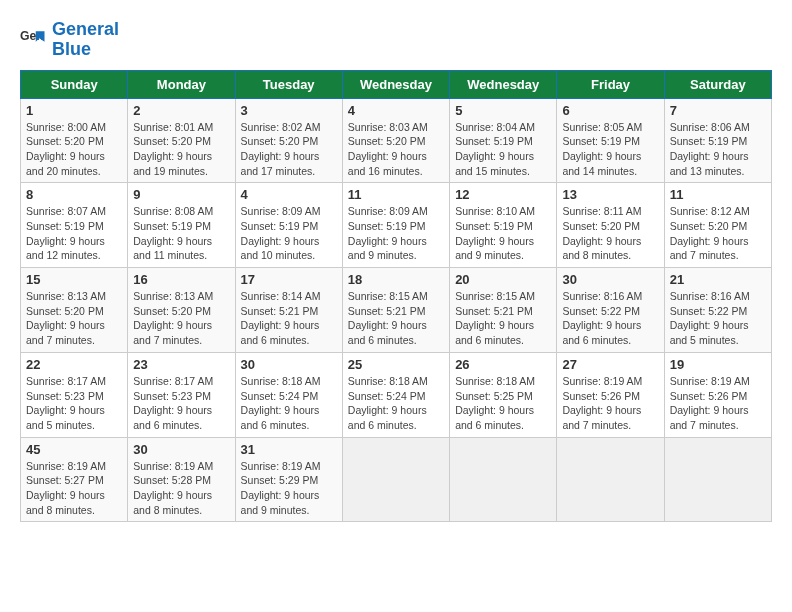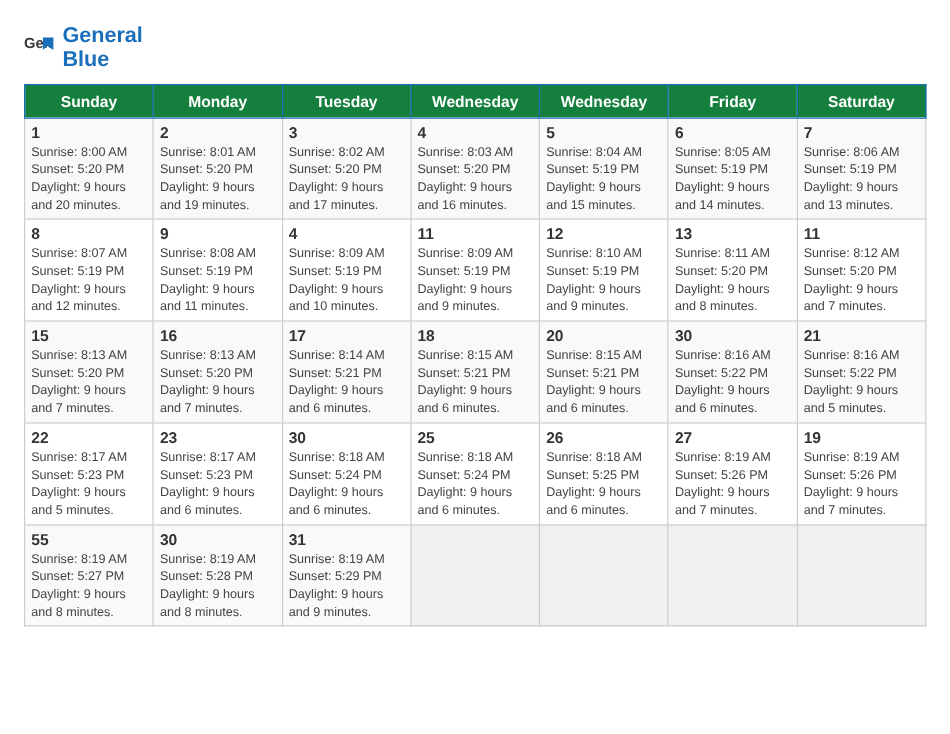--- a/index.html
+++ b/index.html
@@ -353,21 +353,21 @@
     <span class="day-num">19</span>
     <div class="day-info">
       Sunrise: 8:19 AM<br>
       Sunset: 5:26 PM<br>
       Daylight: 9 hours and 7 minutes.
     </div>
   </td>
       </tr>
       <tr>
         <td>
-    <span class="day-num">55</span>
+    <span class="day-num">45</span>
     <div class="day-info">
       Sunrise: 8:19 AM<br>
       Sunset: 5:27 PM<br>
       Daylight: 9 hours and 8 minutes.
     </div>
   </td>
         <td>
     <span class="day-num">30</span>
     <div class="day-info">
       Sunrise: 8:19 AM<br>

